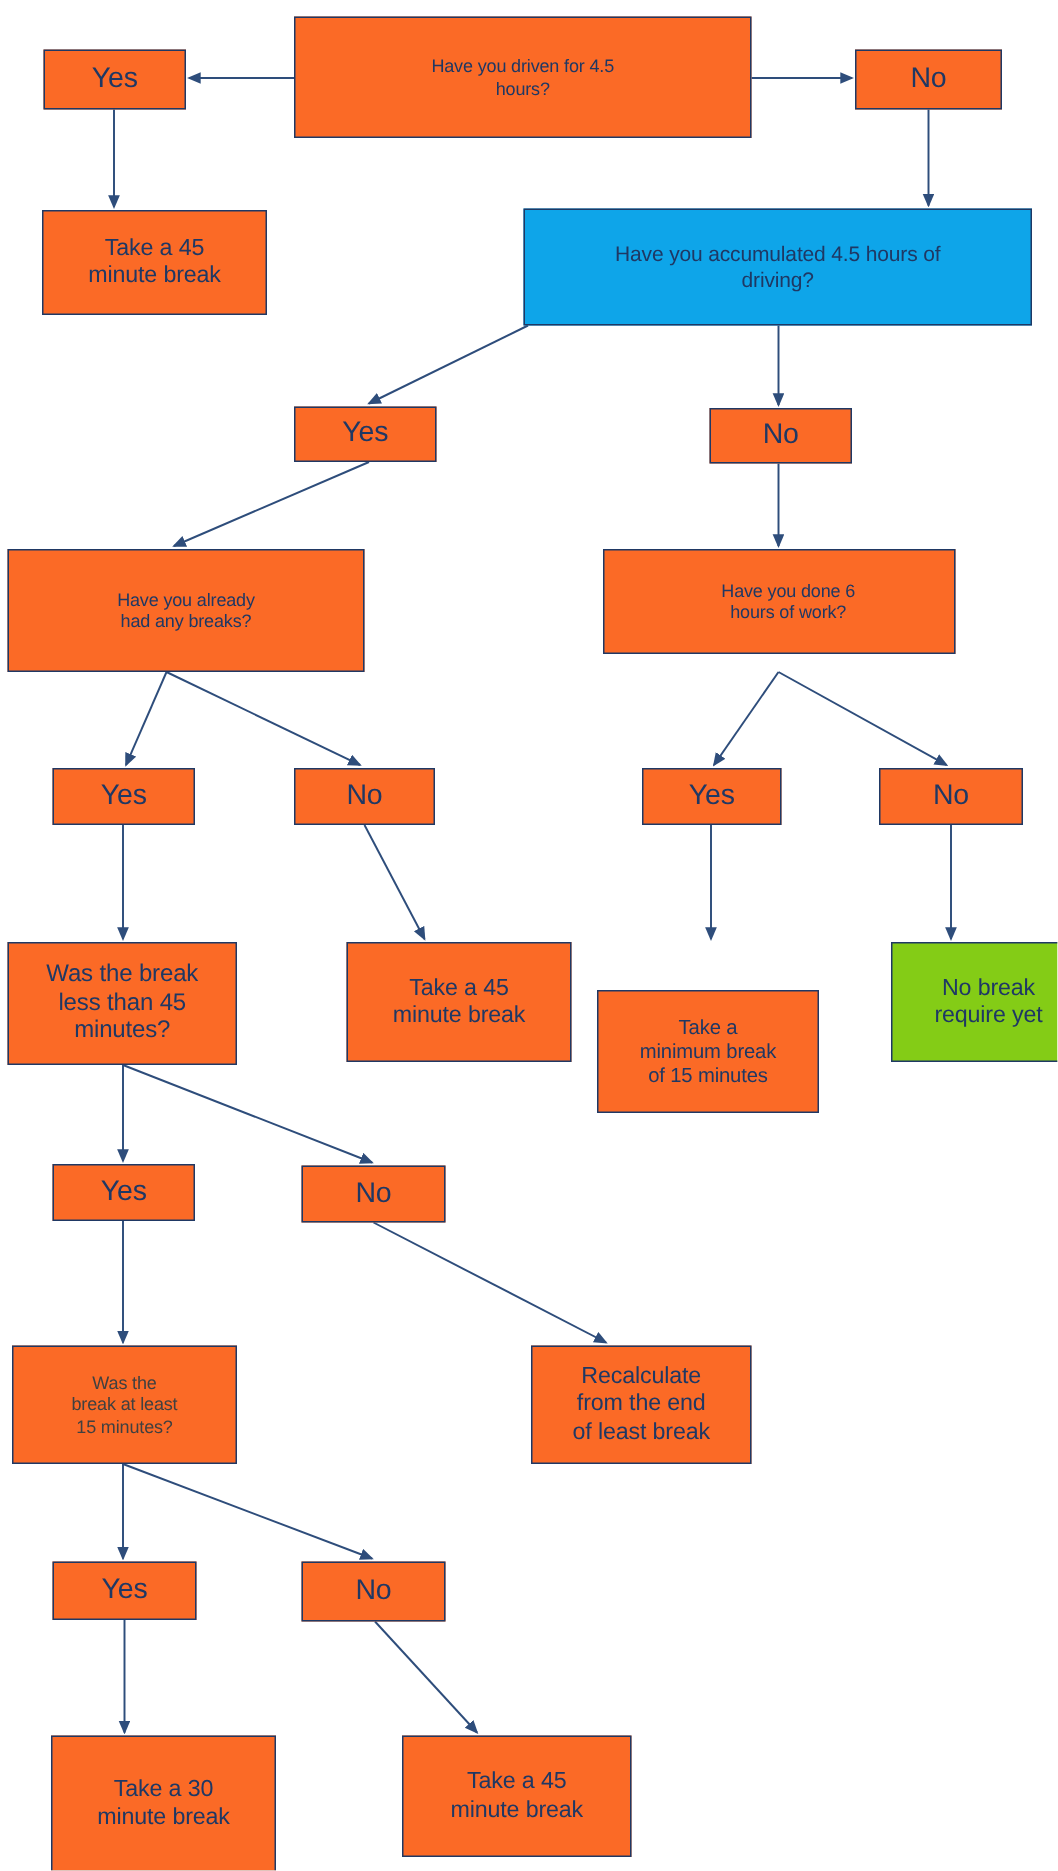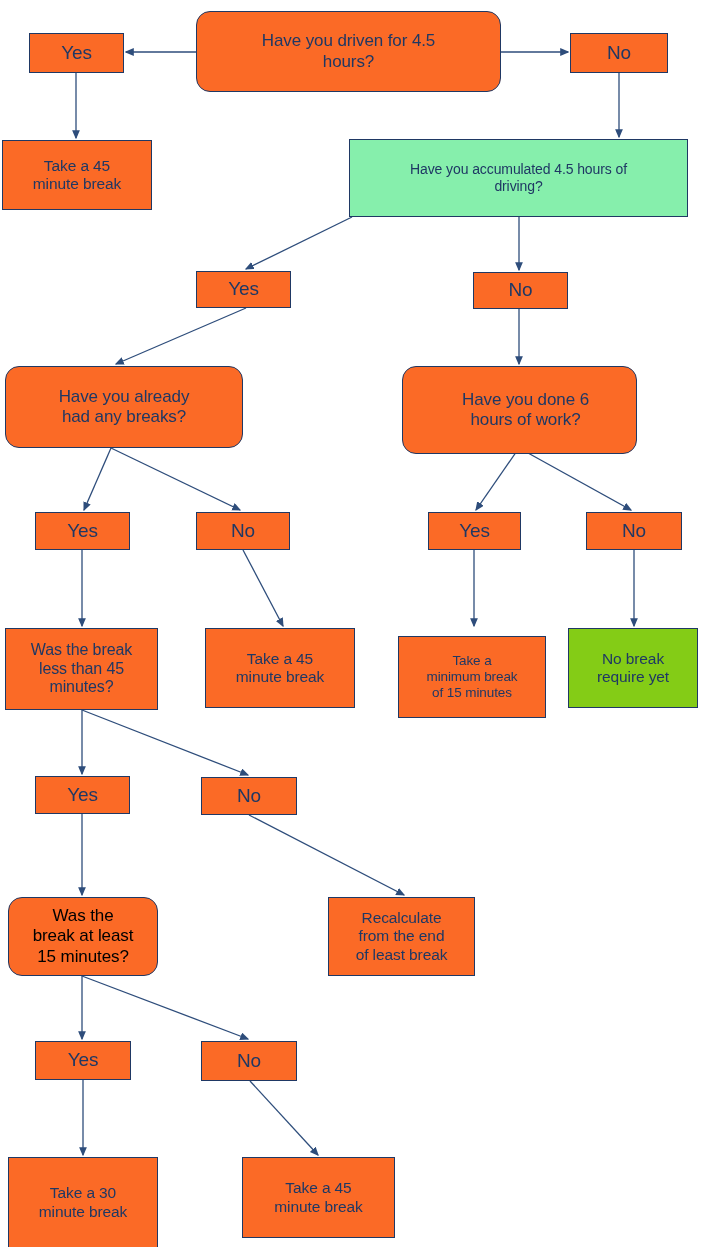--- a/index.html
+++ b/index.html
@@ -33,24 +33,24 @@
     color: #1F3864;
     display: flex;
     align-items: center;
     justify-content: center;
     text-align: center;
     line-height: 1.18;
     white-space: pre-line;
     letter-spacing: -0.1px;
     z-index: 2;
   }
-  .node.q      { font-size: 17px; border-radius: 14px; }
+  .node.q      { font-size: 12px; }
   .node.q-sm   { font-size: 14px; }
   .node.q-xs   { font-size: 16px; }
-  .node.action { font-size: 15.5px; }
+  .node.action { font-size: 15.5px; margin-left: 26px; }
   .node.action-sm { font-size: 13.5px; }
   .node.yn     { font-size: 19px; }
 </style>
 </head>
 <body>
 
 <div id="flowchart">
   <svg id="edges" viewBox="0 0 705 1247" width="705" height="1247" xmlns="http://www.w3.org/2000/svg">
     <defs>
       <marker id="arrowhead" markerWidth="7" markerHeight="7" refX="6" refY="3" orient="auto" markerUnits="strokeWidth">
@@ -84,45 +84,45 @@
         <line x1="250" y1="1081" x2="318" y2="1155" stroke="#2E4D7B" stroke-width="1.3" marker-end="url(#arrowhead)"></line>
       </g>
   </svg>
   <div id="node-layer">
       <div class="node q" style="left: 196px; top: 11px; width: 305px; height: 81px; background: rgb(251, 106, 38); border-color: rgb(31, 56, 100); color: rgb(31, 56, 100);">Have you driven for 4.5
 hours?</div>
       <div class="node yn" style="left: 29px; top: 33px; width: 95px; height: 40px; background: rgb(251, 106, 38); border-color: rgb(31, 56, 100); color: rgb(31, 56, 100);">Yes</div>
       <div class="node yn" style="left: 570px; top: 33px; width: 98px; height: 40px; background: rgb(251, 106, 38); border-color: rgb(31, 56, 100); color: rgb(31, 56, 100);">No</div>
       <div class="node action" style="left: 2px; top: 140px; width: 150px; height: 70px; background: rgb(251, 106, 38); border-color: rgb(31, 56, 100); color: rgb(31, 56, 100);">Take a 45
 minute break</div>
-      <div class="node q-sm" style="left: 349px; top: 139px; width: 339px; height: 78px; background: #86efac; border-color: rgb(31, 56, 100); color: rgb(31, 56, 100);">Have you accumulated 4.5 hours of
+      <div class="node q-sm" style="left: 349px; top: 139px; width: 339px; height: 78px; background: #0ea5e9; border-color: rgb(31, 56, 100); color: rgb(31, 56, 100);">Have you accumulated 4.5 hours of
 driving?</div>
       <div class="node yn" style="left: 196px; top: 271px; width: 95px; height: 37px; background: rgb(251, 106, 38); border-color: rgb(31, 56, 100); color: rgb(31, 56, 100);">Yes</div>
       <div class="node yn" style="left: 473px; top: 272px; width: 95px; height: 37px; background: rgb(251, 106, 38); border-color: rgb(31, 56, 100); color: rgb(31, 56, 100);">No</div>
       <div class="node q" style="left: 5px; top: 366px; width: 238px; height: 82px; background: rgb(251, 106, 38); border-color: rgb(31, 56, 100); color: rgb(31, 56, 100);">Have you already
 had any breaks?</div>
-      <div class="node q" style="left: 402px; top: 366px; width: 235px; height: 88px; background: rgb(251, 106, 38); border-color: rgb(31, 56, 100); color: rgb(31, 56, 100); padding-left: 12px;">Have you done 6
+      <div class="node q" style="left: 402px; top: 366px; width: 235px; height: 70px; background: rgb(251, 106, 38); border-color: rgb(31, 56, 100); color: rgb(31, 56, 100); padding-left: 12px;">Have you done 6
 hours of work?</div>
       <div class="node yn" style="left: 35px; top: 512px; width: 95px; height: 38px; background: rgb(251, 106, 38); border-color: rgb(31, 56, 100); color: rgb(31, 56, 100);">Yes</div>
       <div class="node yn" style="left: 196px; top: 512px; width: 94px; height: 38px; background: rgb(251, 106, 38); border-color: rgb(31, 56, 100); color: rgb(31, 56, 100);">No</div>
       <div class="node yn" style="left: 428px; top: 512px; width: 93px; height: 38px; background: rgb(251, 106, 38); border-color: rgb(31, 56, 100); color: rgb(31, 56, 100);">Yes</div>
       <div class="node yn" style="left: 586px; top: 512px; width: 96px; height: 38px; background: rgb(251, 106, 38); border-color: rgb(31, 56, 100); color: rgb(31, 56, 100);">No</div>
       <div class="node q-xs" style="left: 5px; top: 628px; width: 153px; height: 82px; background: rgb(251, 106, 38); border-color: rgb(31, 56, 100); color: rgb(31, 56, 100);">Was the break
 less than 45
 minutes?</div>
       <div class="node action" style="left: 205px; top: 628px; width: 150px; height: 80px; background: rgb(251, 106, 38); border-color: rgb(31, 56, 100); color: rgb(31, 56, 100);">Take a 45
 minute break</div>
-      <div class="node action-sm" style="left: 398px; top: 636px; width: 148px; height: 82px; background: rgb(251, 106, 38); border-color: rgb(31, 56, 100); color: rgb(31, 56, 100);">Take a
+      <div class="node action-sm" style="left: 398px; top: 660px; width: 148px; height: 82px; background: rgb(251, 106, 38); border-color: rgb(31, 56, 100); color: rgb(31, 56, 100);">Take a
 minimum break
 of 15 minutes</div>
       <div class="node action" style="left: 568px; top: 628px; width: 130px; height: 80px; background: #84cc16; border-color: rgb(31, 56, 100); color: rgb(31, 56, 100);">No break
 require yet</div>
       <div class="node yn" style="left: 35px; top: 776px; width: 95px; height: 38px; background: rgb(251, 106, 38); border-color: rgb(31, 56, 100); color: rgb(31, 56, 100);">Yes</div>
       <div class="node yn" style="left: 201px; top: 777px; width: 96px; height: 38px; background: rgb(251, 106, 38); border-color: rgb(31, 56, 100); color: rgb(31, 56, 100);">No</div>
-      <div class="node q" style="left: 8px; top: 897px; width: 150px; height: 79px; background: rgb(251, 106, 38); border-color: rgb(31, 56, 100); color: #000000;">Was the
+      <div class="node q" style="left: 8px; top: 897px; width: 150px; height: 79px; background: rgb(251, 106, 38); border-color: rgb(31, 56, 100); color: #404040;">Was the
 break at least
 15 minutes?</div>
       <div class="node action" style="left: 328px; top: 897px; width: 147px; height: 79px; background: rgb(251, 106, 38); border-color: rgb(31, 56, 100); color: rgb(31, 56, 100);">Recalculate
 from the end
 of least break</div>
       <div class="node yn" style="left: 35px; top: 1041px; width: 96px; height: 39px; background: rgb(251, 106, 38); border-color: rgb(31, 56, 100); color: rgb(31, 56, 100);">Yes</div>
       <div class="node yn" style="left: 201px; top: 1041px; width: 96px; height: 40px; background: rgb(251, 106, 38); border-color: rgb(31, 56, 100); color: rgb(31, 56, 100);">No</div>
       <div class="node action" style="left: 8px; top: 1157px; width: 150px; height: 91px; background: rgb(251, 106, 38); border-color: rgb(31, 56, 100); color: rgb(31, 56, 100);">Take a 30
 minute break</div>
       <div class="node action" style="left: 242px; top: 1157px; width: 153px; height: 81px; background: rgb(251, 106, 38); border-color: rgb(31, 56, 100); color: rgb(31, 56, 100);">Take a 45

